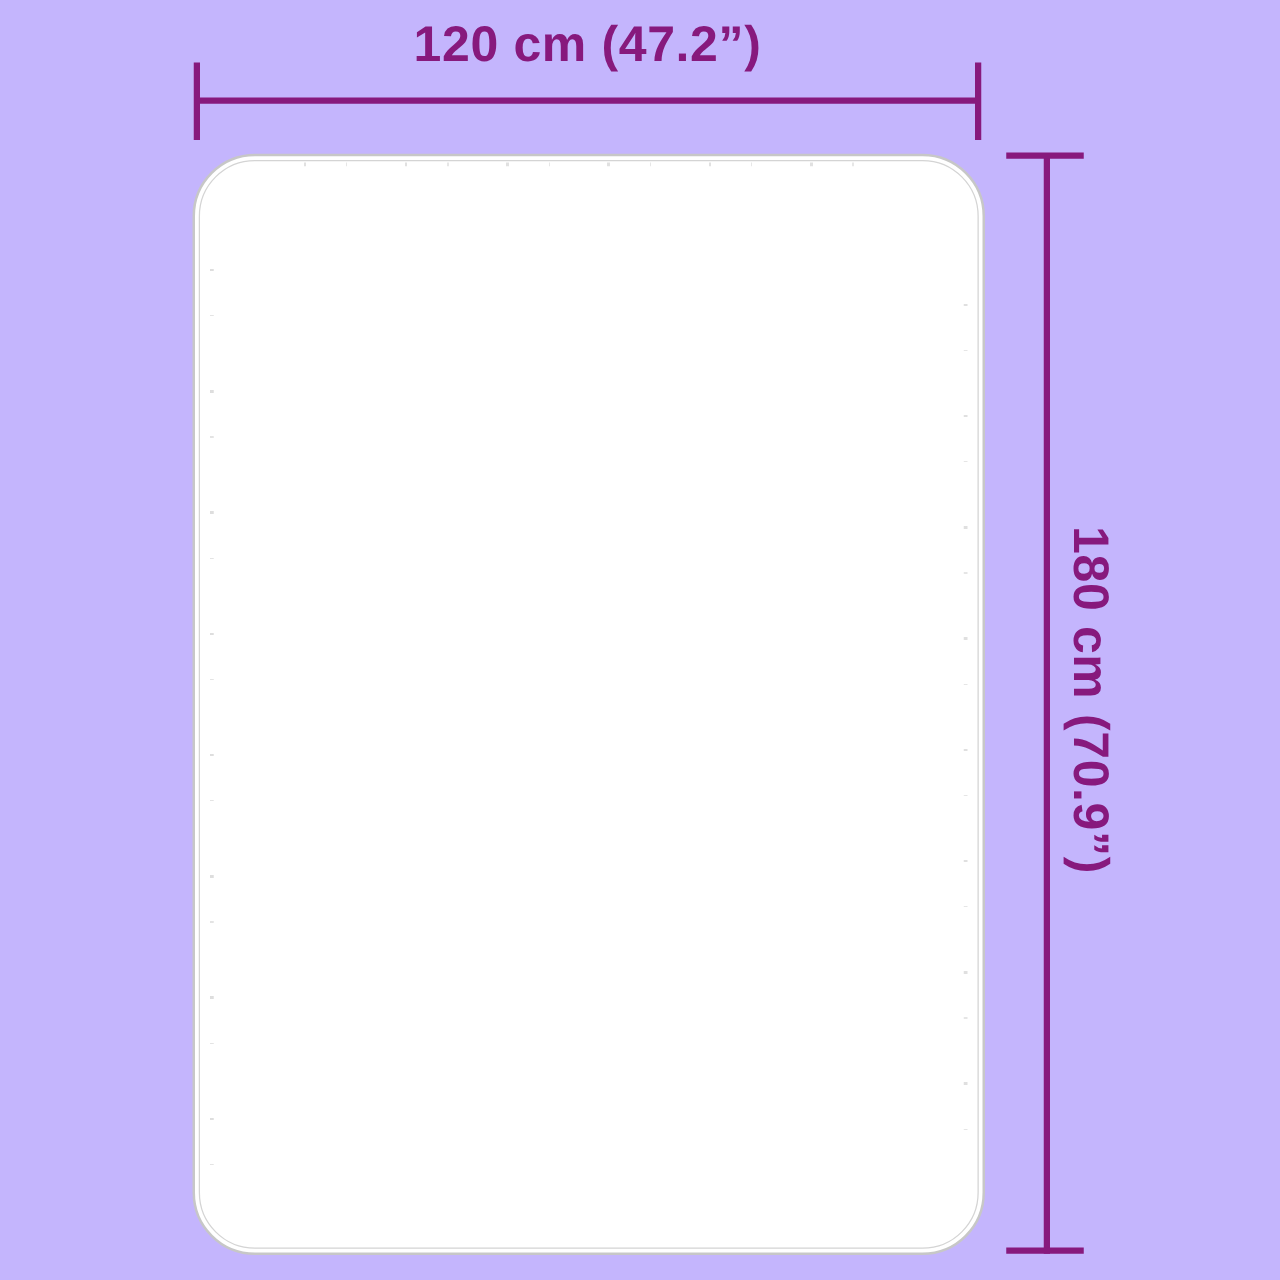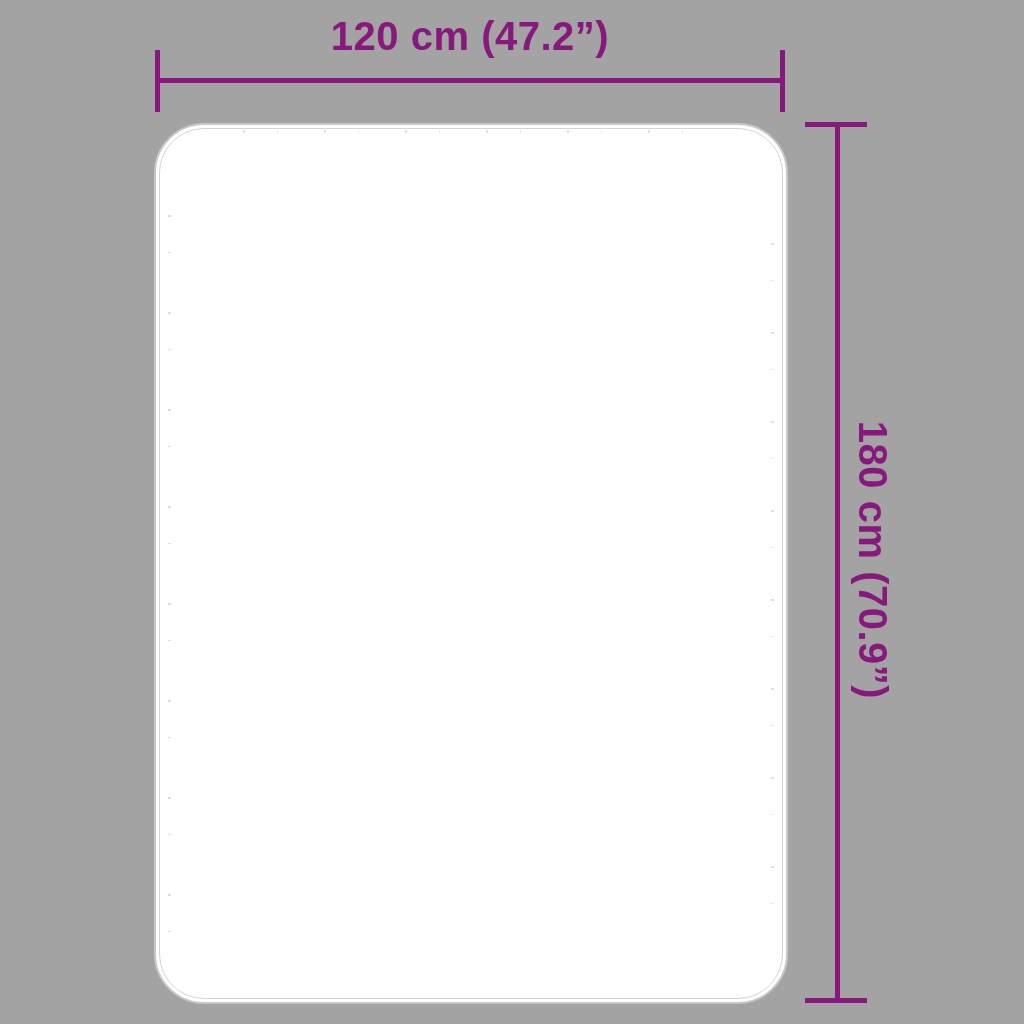--- a/index.html
+++ b/index.html
@@ -6,21 +6,21 @@
     --accent: #87197D;
     --outline: #C7C7C7;
     --outline-inner: #D4D4D4;
   }
   * { margin: 0; padding: 0; box-sizing: border-box; }
   html, body { background: #ffffff; }
   .canvas {
     position: relative;
     width: 1024px;
     height: 1024px;
-    background: #a3a3a3;
+    background: #c4b5fd;
     overflow: hidden;
     font-family: "Liberation Sans", sans-serif;
   }
   
   .rug-outer {
     position: absolute;
     left: 154px; top: 123px;
     width: 634px; height: 881px;
     border: 2px solid var(--outline);
     border-radius: 50px;

